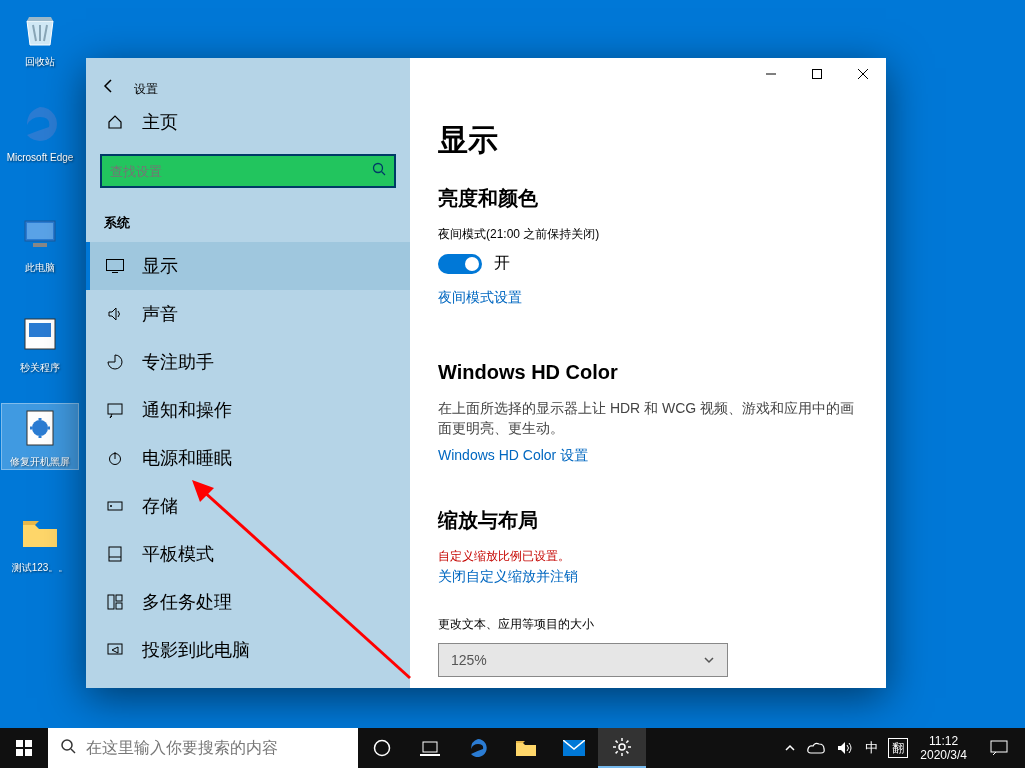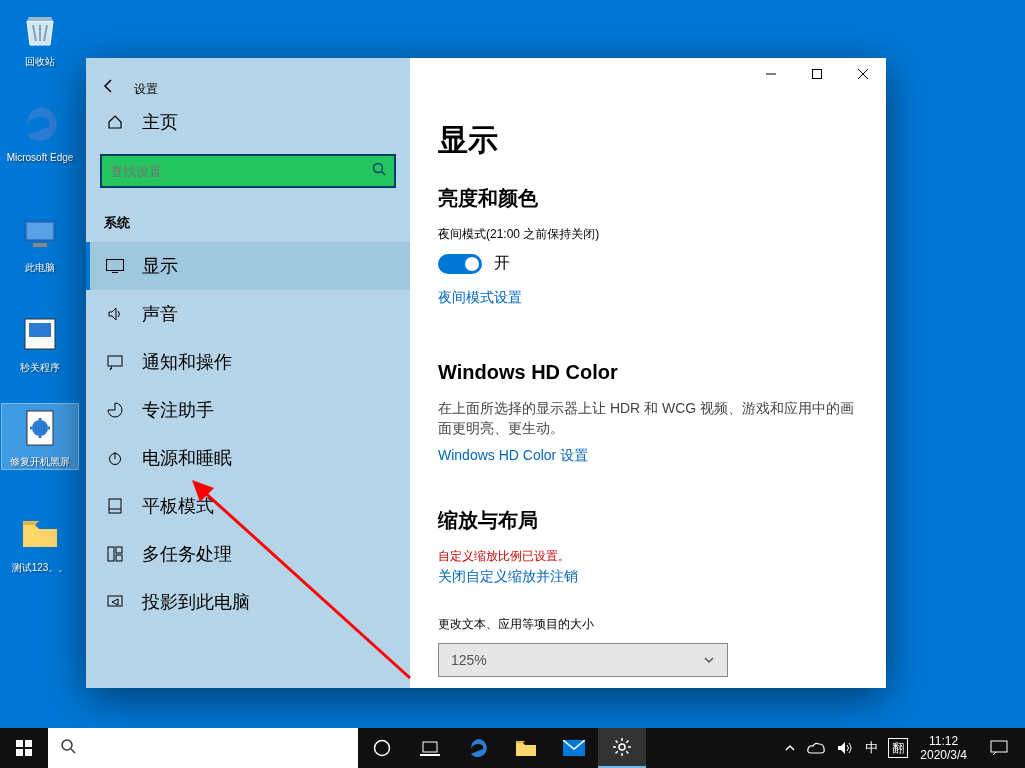--- a/index.html
+++ b/index.html
@@ -175,43 +175,52 @@
             <svg width="16" height="16" viewBox="0 0 16 16">
               <path d="M2 6 L5 6 L9 2 L9 14 L5 10 L2 10 Z" stroke="#000" fill="none"></path>
               <path d="M11 5 Q14 8 11 11" stroke="#000" fill="none"></path>
             </svg>
           </span>
         <span>声音</span>
       </div>
       <div class="nav-item">
         <span class="icn">
             <svg width="16" height="16" viewBox="0 0 16 16">
+              <path d="M8 1 A7 7 0 1 1 1 8" stroke="#000" fill="none"></path>
+              <path d="M8 1 L8 8 L1 8" stroke="#000" fill="none"></path>
+            </svg>
+          </span>
+        <span>专注助手</span>
+      </div>
+      <div class="nav-item">
+        <span class="icn">
+            <svg width="16" height="16" viewBox="0 0 16 16">
               <rect x="1" y="2" width="14" height="10" stroke="#000" fill="none"></rect>
               <path d="M5 14 L3 16 L5 12" stroke="#000" fill="none"></path>
             </svg>
           </span>
         <span>通知和操作</span>
       </div>
       <div class="nav-item">
         <span class="icn">
             <svg width="16" height="16" viewBox="0 0 16 16">
-              <path d="M8 1 A7 7 0 1 1 1 8" stroke="#000" fill="none"></path>
-              <path d="M8 1 L8 8 L1 8" stroke="#000" fill="none"></path>
-            </svg>
-          </span>
-        <span>专注助手</span>
-      </div>
-      <div class="nav-item">
-        <span class="icn">
-            <svg width="16" height="16" viewBox="0 0 16 16">
               <circle cx="8" cy="9" r="5.5" stroke="#000" fill="none"></circle>
               <path d="M8 2 L8 9" stroke="#000"></path>
             </svg>
           </span>
         <span>电源和睡眠</span>
+      </div>
+      <div class="nav-item">
+        <span class="icn">
+            <svg width="16" height="16" viewBox="0 0 16 16">
+              <rect x="1" y="4" width="14" height="8" stroke="#000" fill="none"></rect>
+              <circle cx="4" cy="8" r="1" fill="#000"></circle>
+            </svg>
+          </span>
+        <span>存储</span>
       </div>
       <div class="nav-item">
         <span class="icn">
             <svg width="16" height="16" viewBox="0 0 16 16">
               <rect x="2" y="1" width="12" height="14" stroke="#000" fill="none"></rect>
               <path d="M2 11 L14 11" stroke="#000"></path>
             </svg>
           </span>
         <span>平板模式</span>
       </div>
@@ -278,20 +287,21 @@
         <rect x="9" y="0" width="7" height="7" fill="#fff"></rect>
         <rect x="0" y="9" width="7" height="7" fill="#fff"></rect>
         <rect x="9" y="9" width="7" height="7" fill="#fff"></rect>
       </svg>
   </div>
   <div class="tb-search">
     <span class="si"><svg width="16" height="16" viewBox="0 0 16 16">
           <circle cx="7" cy="7" r="5" stroke="#333" fill="none" stroke-width="1.5"></circle>
           <path d="M11 11 L15 15" stroke="#333" stroke-width="1.5"></path>
         </svg></span>
+    <span>在这里输入你要搜索的内容</span>
   </div>
   <div class="tb-icons">
     <div class="tb-icon">
         <svg width="18" height="18" viewBox="0 0 18 18">
           <circle cx="9" cy="9" r="7.5" stroke="#fff" fill="none" stroke-width="1.5"></circle>
         </svg>
       </div>
     <div class="tb-icon">
         <svg width="20" height="16" viewBox="0 0 20 16">
           <rect x="3" y="2" width="14" height="10" stroke="#fff" fill="none"></rect>

